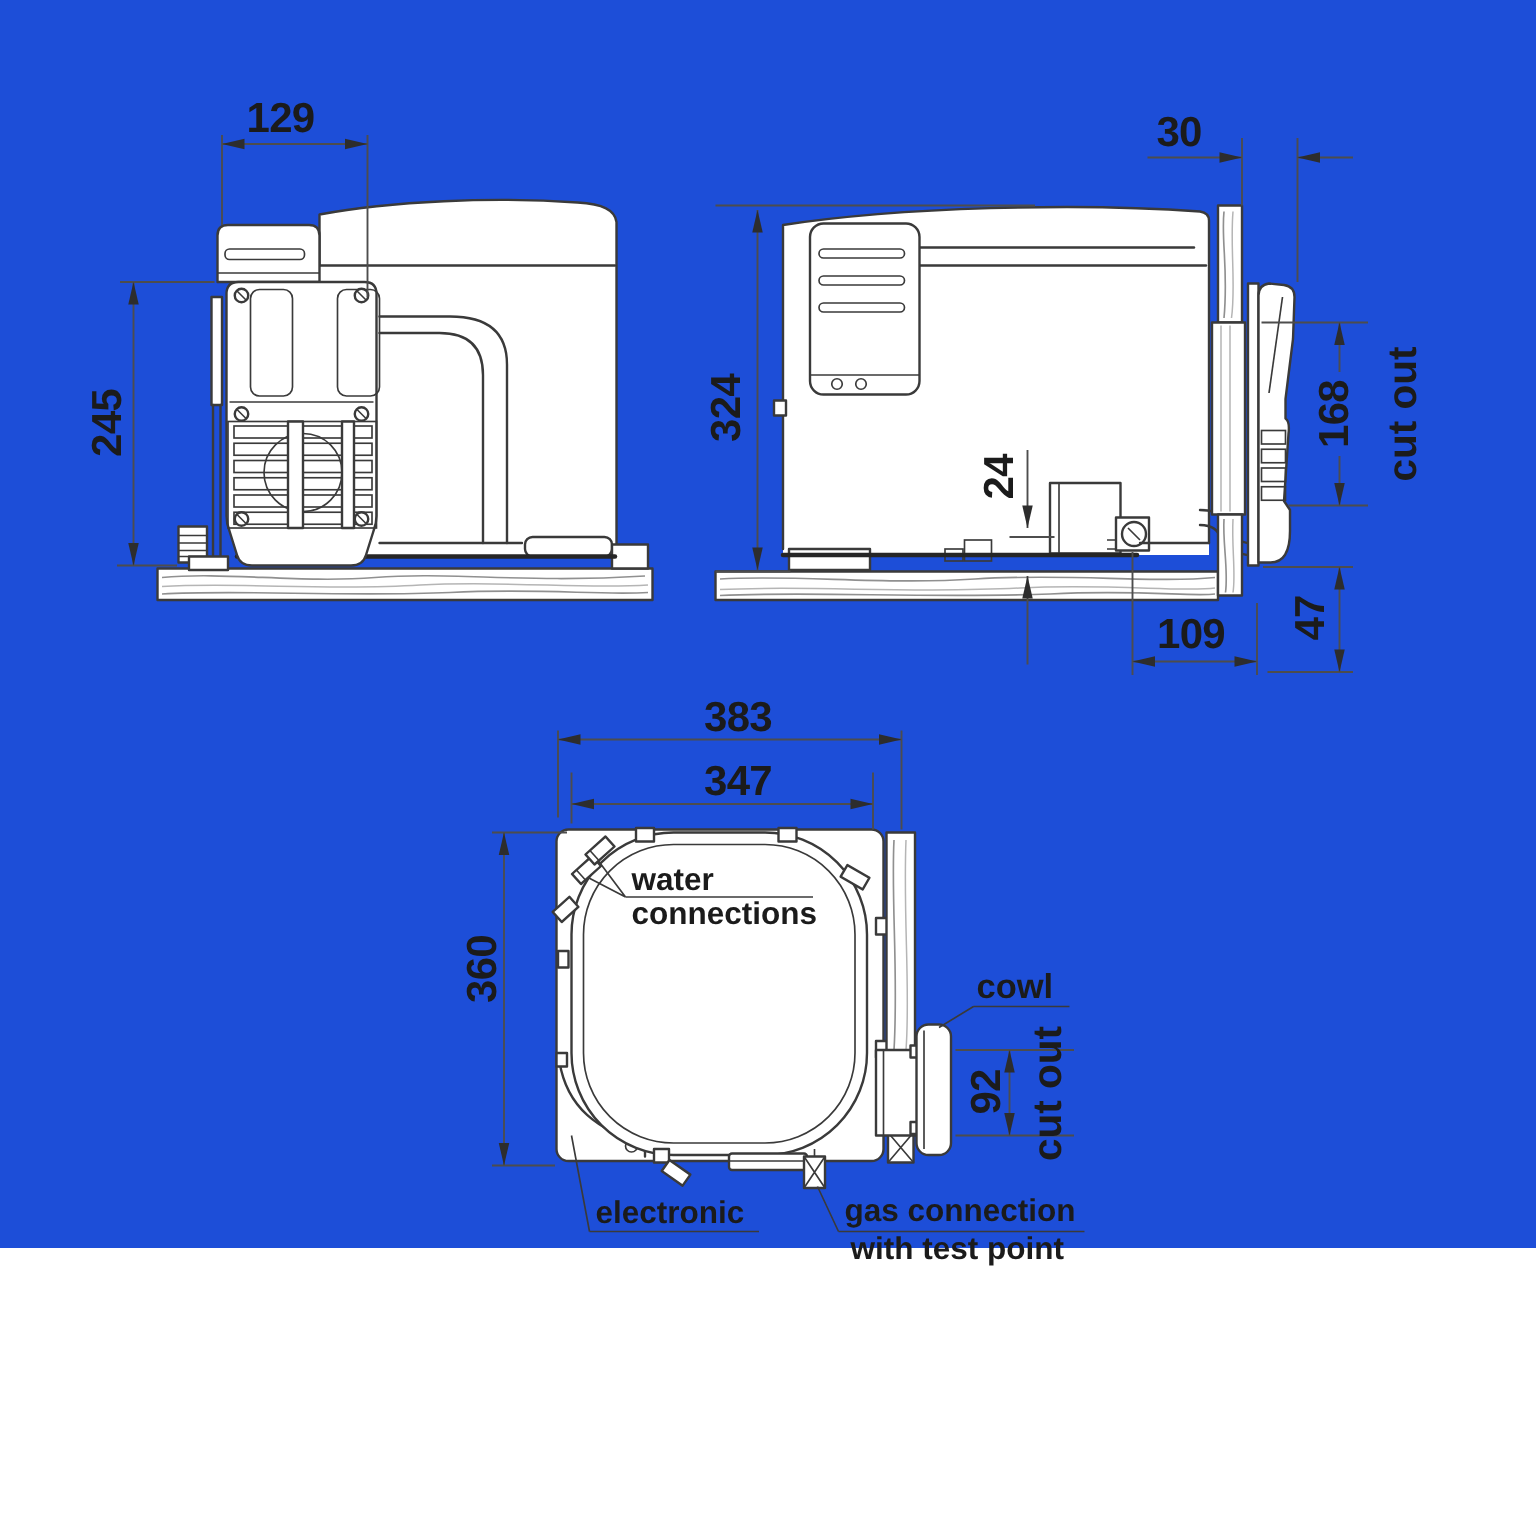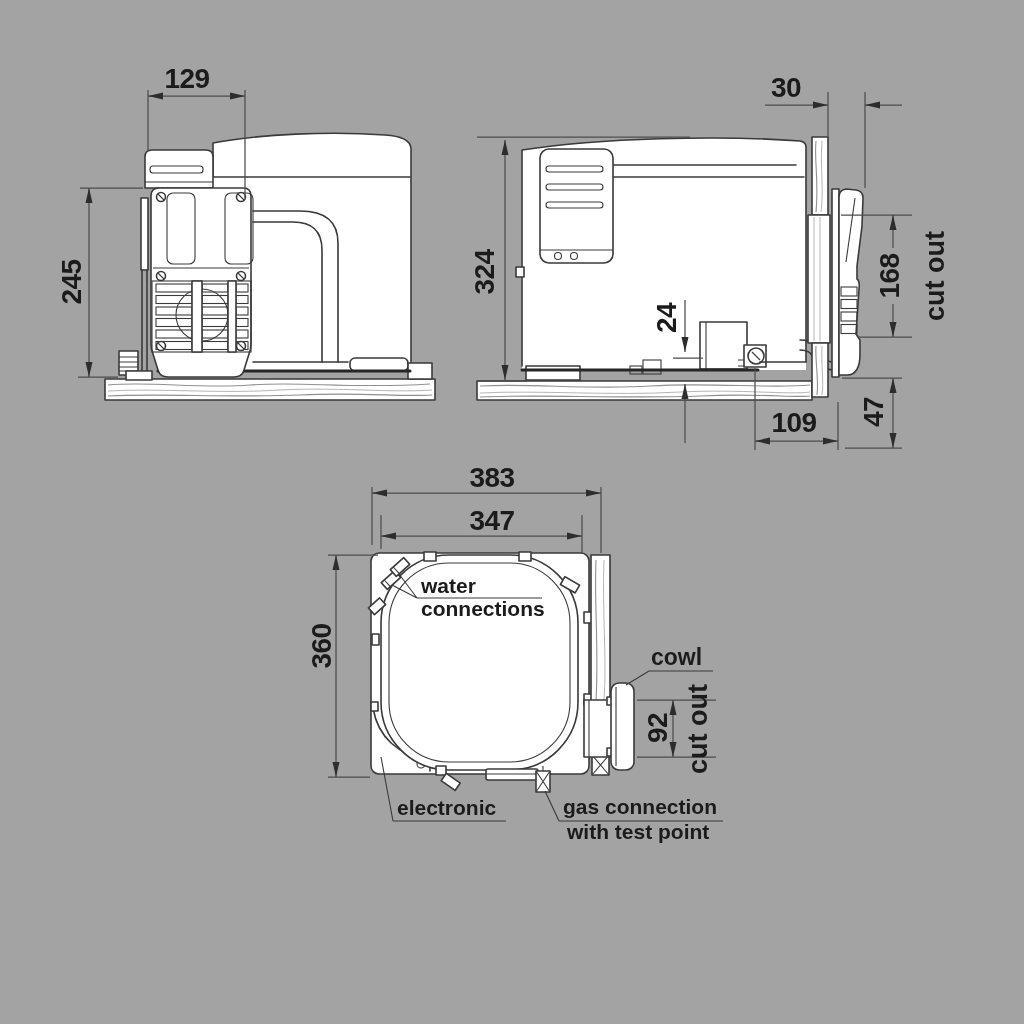--- a/index.html
+++ b/index.html
@@ -1,16 +1,16 @@
 <!DOCTYPE html>
 <html><head>
 <meta charset="utf-8">
 <style>
   html,body{margin:0;padding:0;background:#ffffff;width:1024px;height:1024px;overflow:hidden;}
-  #stage{width:1024px;height:1024px;background:#a3a3a3;position:relative;font-family:"Liberation Sans",sans-serif;}
+  #stage{width:1024px;height:832px;background:#1d4ed8;position:relative;font-family:"Liberation Sans",sans-serif;}
   svg{display:block;}
   .ln   {stroke:#3a3a3a;stroke-width:1.6;fill:none;stroke-linecap:round;stroke-linejoin:round;}
   .lnf  {stroke:#3a3a3a;stroke-width:1.6;fill:#ffffff;stroke-linejoin:round;}
   .lnt  {stroke:#3a3a3a;stroke-width:1.1;fill:none;}
   .thk  {stroke:#262626;stroke-width:3;fill:none;stroke-linecap:round;}
   .dim  {stroke:#4d4d4d;stroke-width:1.25;fill:none;}
   .arr  {fill:#2d2d2d;stroke:none;}
   .grain{stroke:#909090;stroke-width:1.1;fill:none;}
   .grain2{stroke:#b5b5b5;stroke-width:1;fill:none;}
   .num  {font:700 28px "Liberation Sans",sans-serif;fill:#1b1b1b;letter-spacing:-0.5px;}

